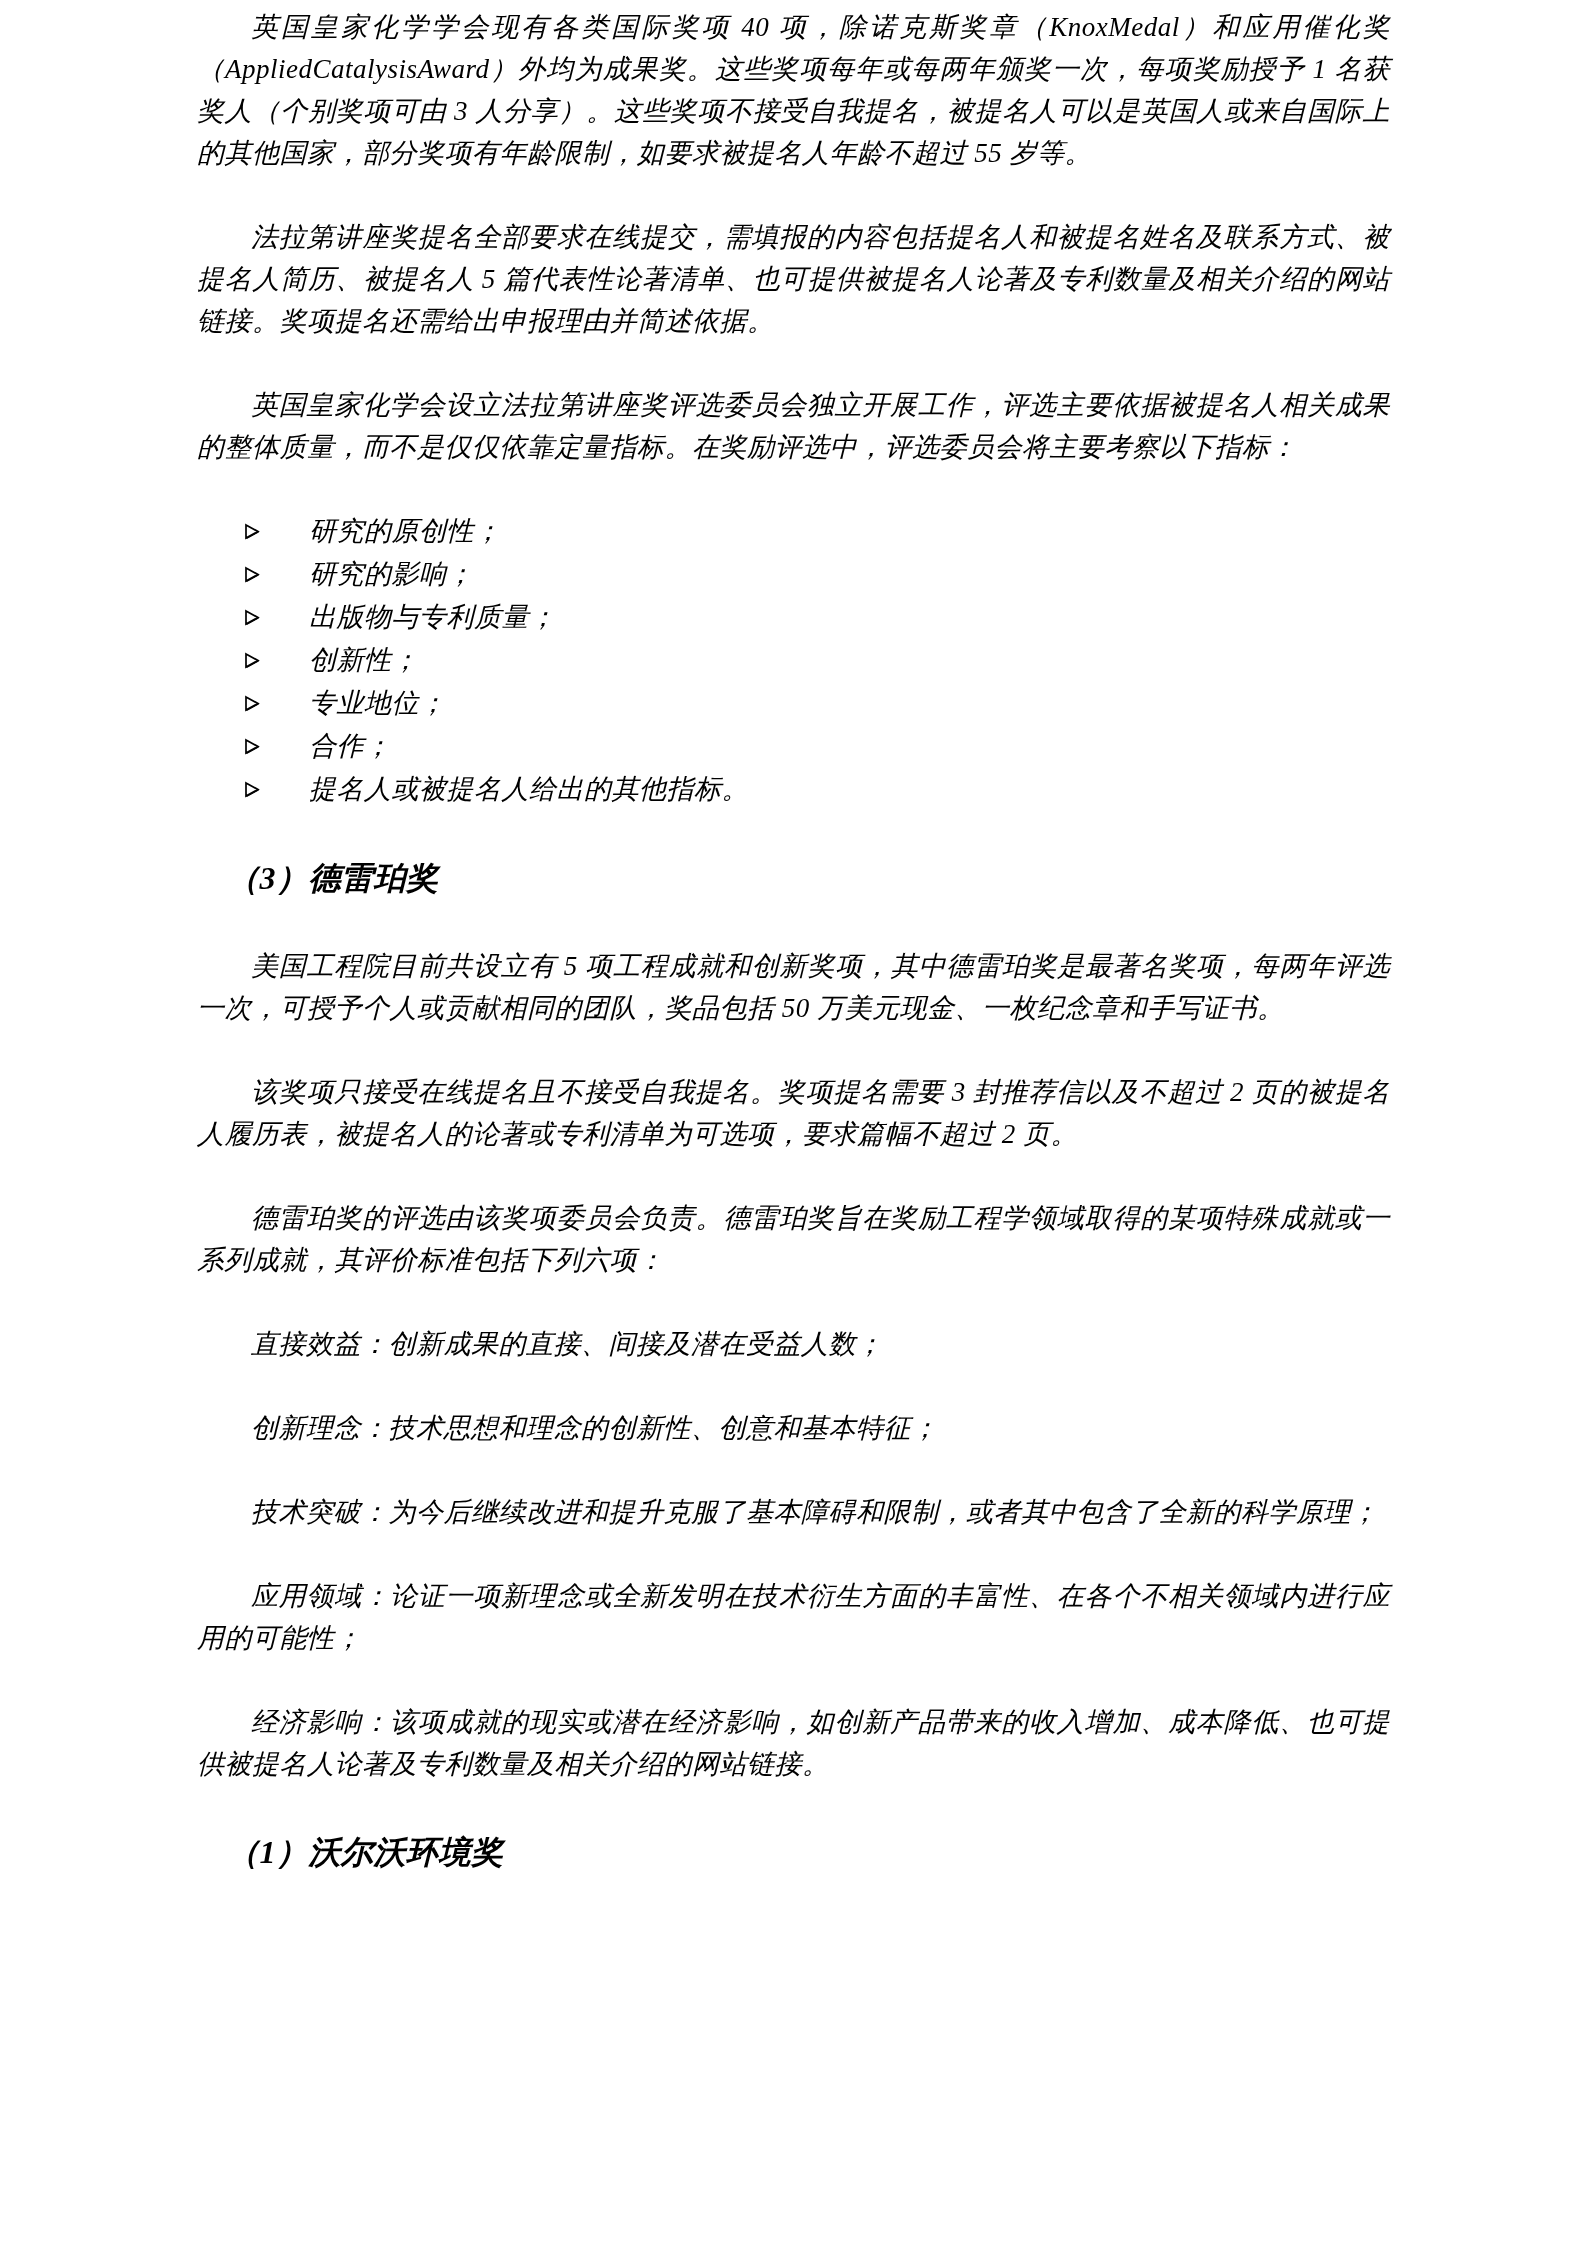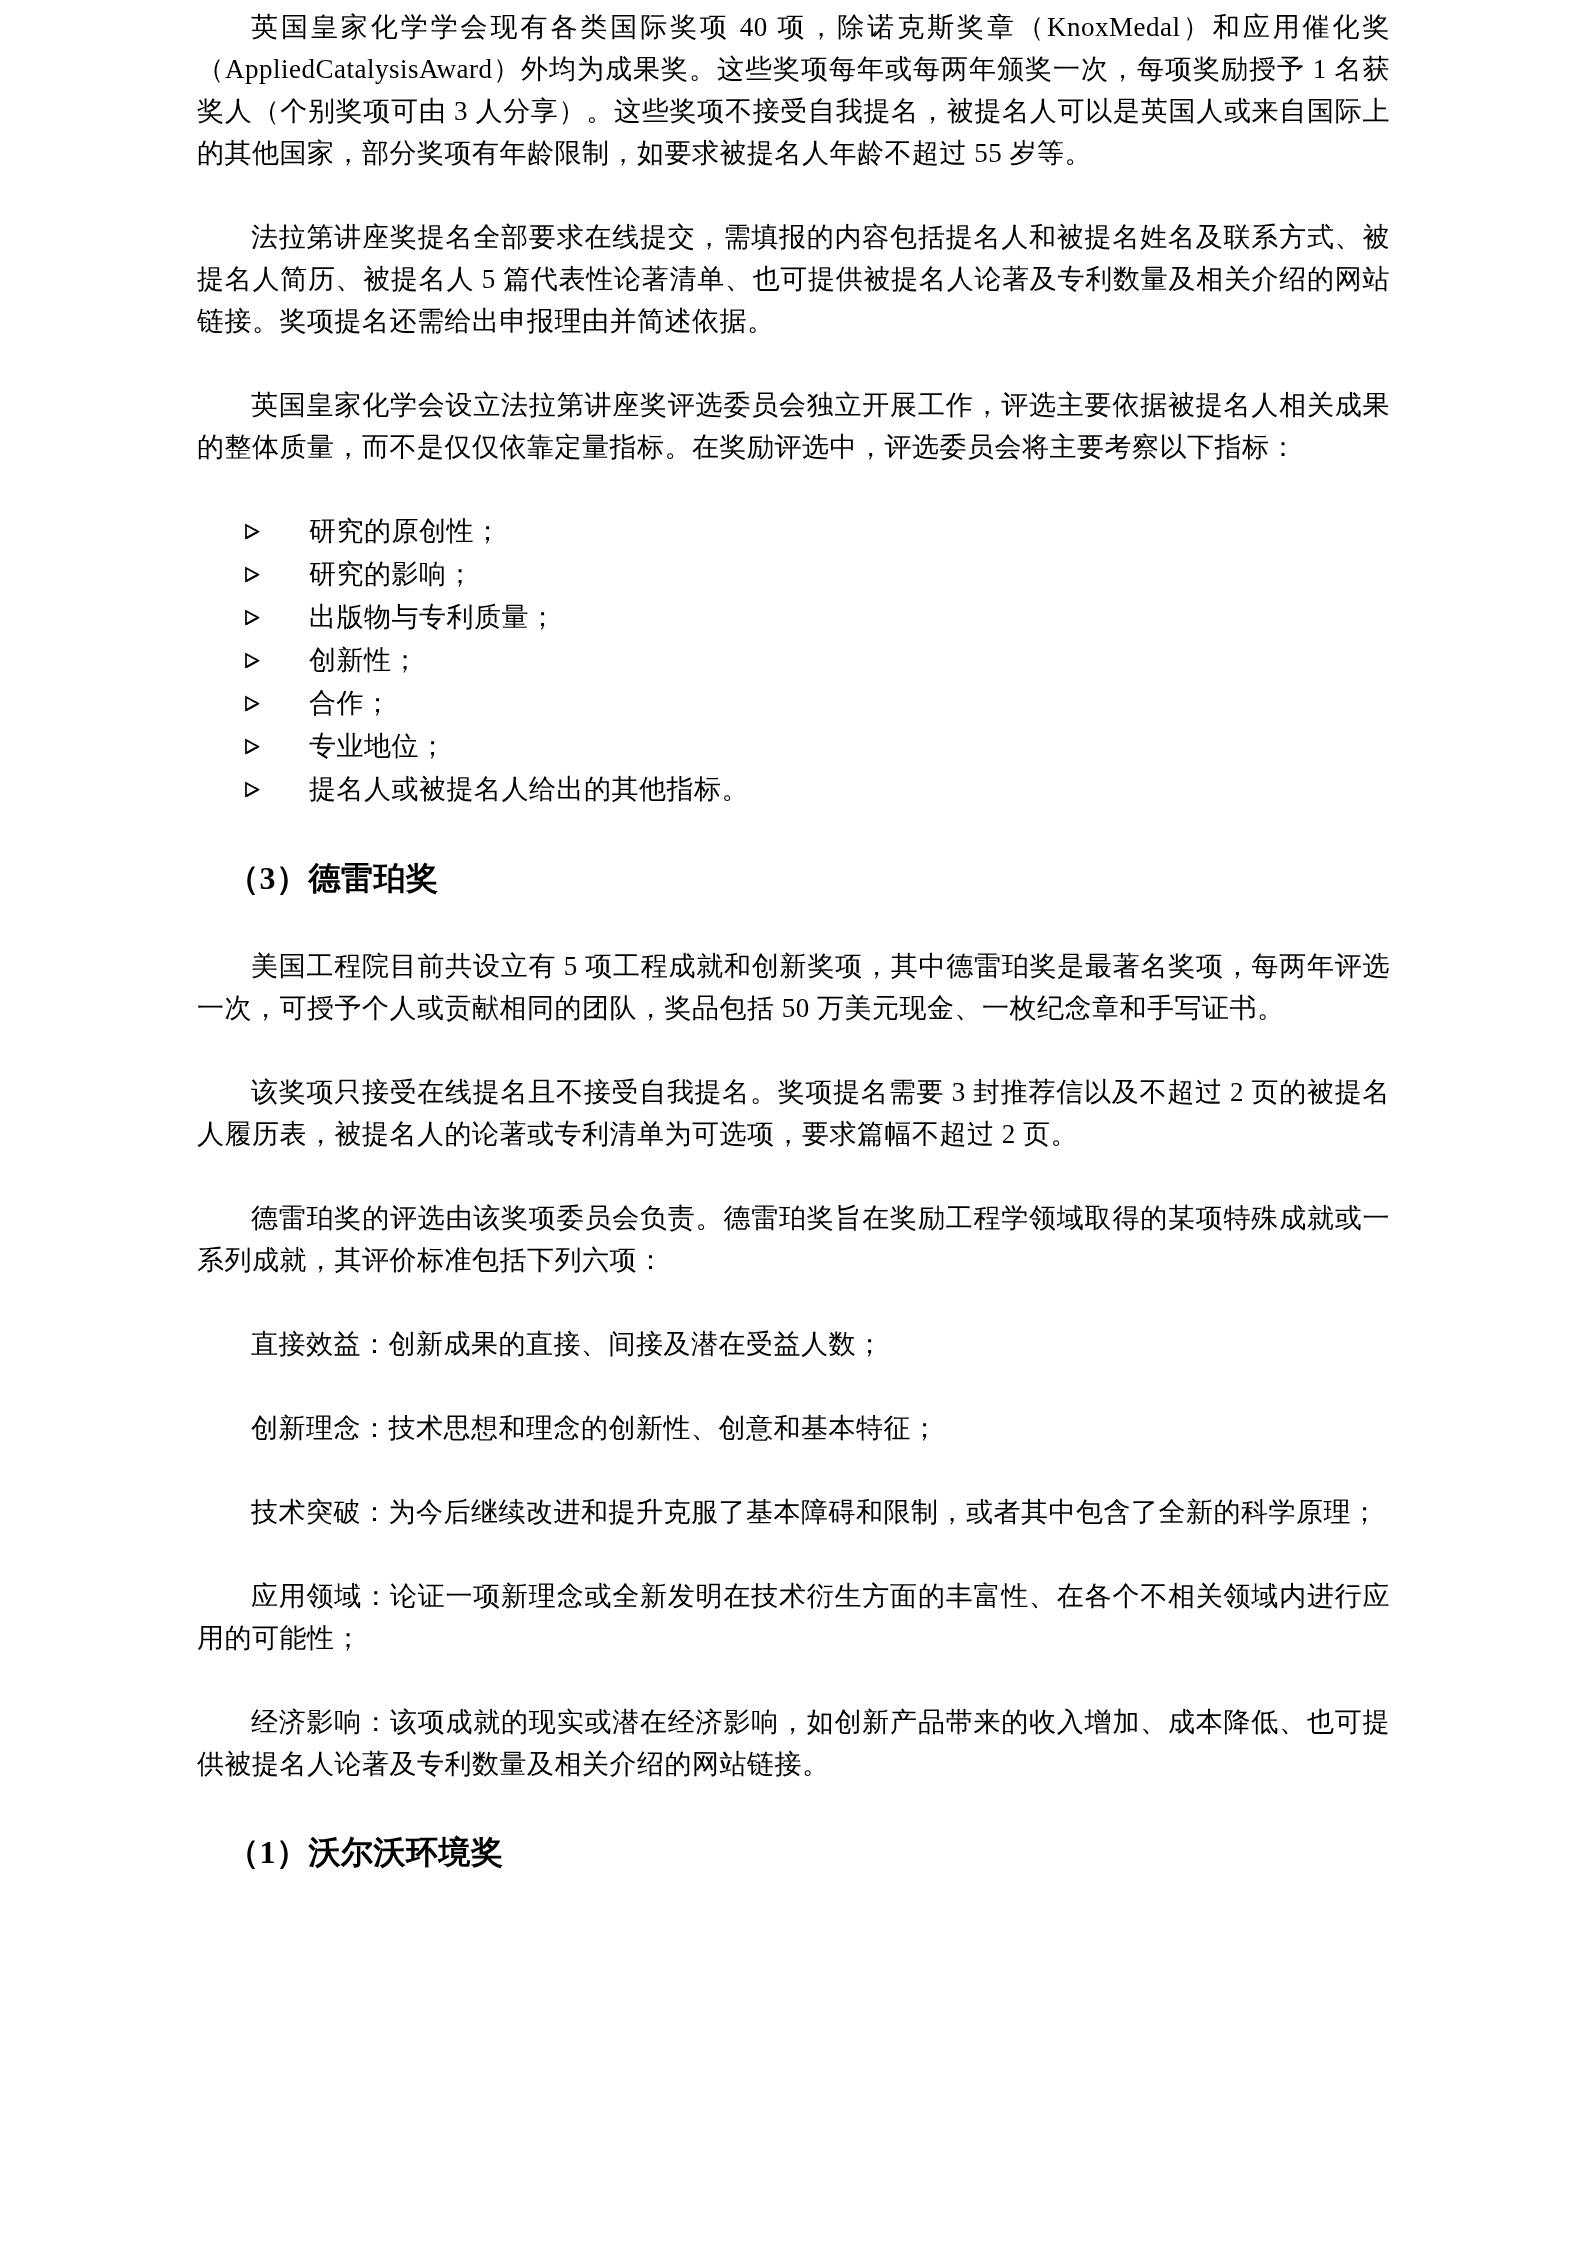--- a/index.html
+++ b/index.html
@@ -11,20 +11,21 @@
     position: relative;
     width: 1587px;
     height: 2245px;
     background: #ffffff;
     overflow: hidden;
     font-family: "Liberation Serif", "DejaVu Serif", serif;
     color: #000000;
   }
   .content {
     padding: 6px 197px 0 197px;
+    font-style: italic;
   }
   .para {
     font-size: 27px;
     line-height: 42px;
     margin: 0 0 42px 0;
     text-align: justify;
     text-indent: 54px; 
     letter-spacing: 0.5px;
   }
   .bullet-list {
@@ -106,30 +107,30 @@
           </span>
         <span class="bullet-text">创新性；</span>
       </li>
       <li class="bullet-item">
         <span class="arrow-icon">
             <svg width="19" height="19" viewBox="0 0 19 19">
               <path d="M3 3 L15 9.5 L3 16 Z" fill="#ffffff" stroke="#000000" stroke-width="1.7" stroke-linejoin="miter"></path>
               <path d="M3.5 16.5 L15.5 10" fill="none" stroke="#000000" stroke-width="1.2"></path>
             </svg>
           </span>
-        <span class="bullet-text">合作；</span>
+        <span class="bullet-text">专业地位；</span>
       </li>
       <li class="bullet-item">
         <span class="arrow-icon">
             <svg width="19" height="19" viewBox="0 0 19 19">
               <path d="M3 3 L15 9.5 L3 16 Z" fill="#ffffff" stroke="#000000" stroke-width="1.7" stroke-linejoin="miter"></path>
               <path d="M3.5 16.5 L15.5 10" fill="none" stroke="#000000" stroke-width="1.2"></path>
             </svg>
           </span>
-        <span class="bullet-text">专业地位；</span>
+        <span class="bullet-text">合作；</span>
       </li>
       <li class="bullet-item">
         <span class="arrow-icon">
             <svg width="19" height="19" viewBox="0 0 19 19">
               <path d="M3 3 L15 9.5 L3 16 Z" fill="#ffffff" stroke="#000000" stroke-width="1.7" stroke-linejoin="miter"></path>
               <path d="M3.5 16.5 L15.5 10" fill="none" stroke="#000000" stroke-width="1.2"></path>
             </svg>
           </span>
         <span class="bullet-text">提名人或被提名人给出的其他指标。</span>
       </li>

